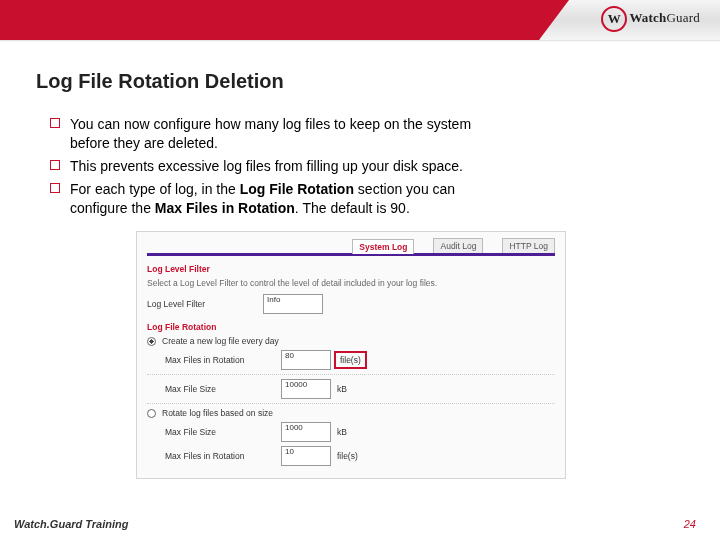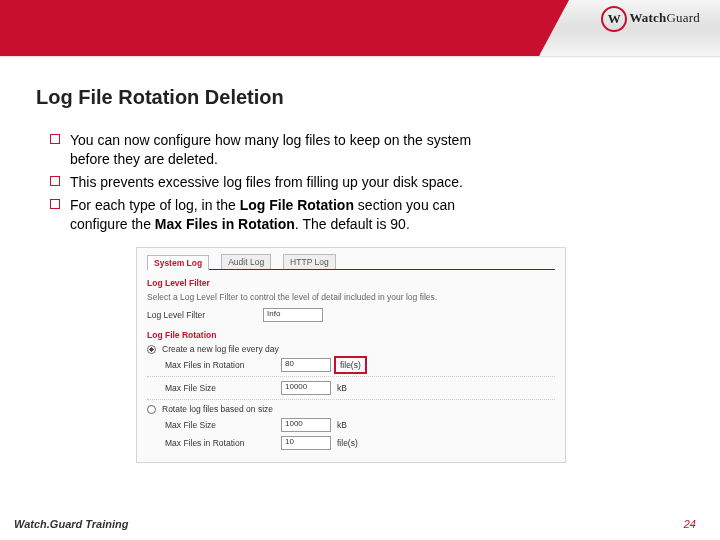--- a/index.html
+++ b/index.html
@@ -1,39 +1,39 @@
 <!DOCTYPE html>
 <html><head>
 <meta charset="utf-8">
 <style>
   * { margin: 0; padding: 0; box-sizing: border-box; }
   body { width: 720px; height: 540px; font-family: Arial, sans-serif; background: #fff; position: relative; overflow: hidden; }
 
-  .header-band { height: 56px; background: linear-gradient(to right, #c8102e 0%, #c8102e 80%, #a00d26 100%); position: relative; }
+  .header-band { height: 40px; background: linear-gradient(to right, #c8102e 0%, #c8102e 80%, #a00d26 100%); position: relative; }
   .header-band::after { content:""; position:absolute; right:0; top:0; bottom:0; width:180px; background: linear-gradient(to bottom, #f5f5f5 0%, #e0e0e0 50%, #f5f5f5 100%); clip-path: polygon(30px 0, 100% 0, 100% 100%, 0 100%); display:block; border-left:1px solid #ccc; }
   .header-logo { position: absolute; right: 20px; top: 6px; z-index: 5; color: #222; font-family: Georgia, serif; font-size: 13px; letter-spacing: .2px; }
   .header-logo .w { font-weight: bold; }
   .header-logo .circ { display:inline-block; width:26px; height:26px; border:2px solid #c8102e; border-radius:50%; line-height:22px; text-align:center; font-weight:bold; font-size:13px; color:#222; vertical-align:middle; margin-right:2px; }
   .divider { height: 2px; background: linear-gradient(to bottom, #ddd, #fff); }
 
   .content { padding: 28px 54px 0 36px; }
   .title { font-size: 20px; font-weight: bold; color: #222; margin-bottom: 22px; }
   .bullets { list-style:none; }
   .bullets li { position: relative; padding-left: 34px; font-size: 14px; color: #000; line-height: 1.35; margin-bottom: 4px; }
   .bullet-mark { position:absolute; left:14px; top:3px; width:10px; height:10px; border:1.5px solid #c8102e; }
 
   .screenshot { margin: 14px auto 0 auto; width: 430px; border:1px solid #d5d5d5; background:#fafafa; font-size: 8.5px; color:#333; padding: 6px 10px 8px 10px; font-family: Verdana, Arial, sans-serif; }
-  .tabs { display:flex; gap:12px; border-bottom:1px solid #4c1d95; }
+  .tabs { display:flex; gap:19px; border-bottom:3px solid #4c1d95;justify-content:flex-end; }
   .tab { padding:2px 6px; background:#eee; border:1px solid #bbb; border-bottom:none; color:#555; }
   .tab.active { color:#c8102e; font-weight:bold; background:#fff; position:relative; top:1px; }
   .section-h { color:#c8102e; font-weight:bold; margin-top:8px; }
   .desc { color:#666; margin:4px 0 6px 0; }
   .row { display:flex; align-items:center; gap:6px; margin:4px 0; }
   .label { width:110px; }
-  .input { border:1px solid #999; background:#fff; height:14px; padding:0 3px; font-size:8px; }
+  .input { border:1px solid #999; background:#fff; height:20px; padding:0 3px; font-size:8px; }
   .radio { width:9px; height:9px; border:1px solid #666; border-radius:50%; background:#fff; display:inline-block; flex:0 0 9px; }
   .radio.on { background: radial-gradient(circle, #444 0 40%, #fff 45% 100%); }
   .highlight { outline:2px solid #c8102e; outline-offset:1px; }
   .divline { border-top:1px dotted #ccc; margin:4px 0; }
   .sub { padding-left: 18px; }
 
   .footer { position:absolute; bottom:10px; left:0; right:0; display:flex; justify-content:space-between; padding: 0 24px 0 14px; font-size: 11px; }
   .footer-left { font-style: italic; font-weight: bold; color:#333; }
   .footer-right { color:#c8102e; font-style: italic; }
 </style>

